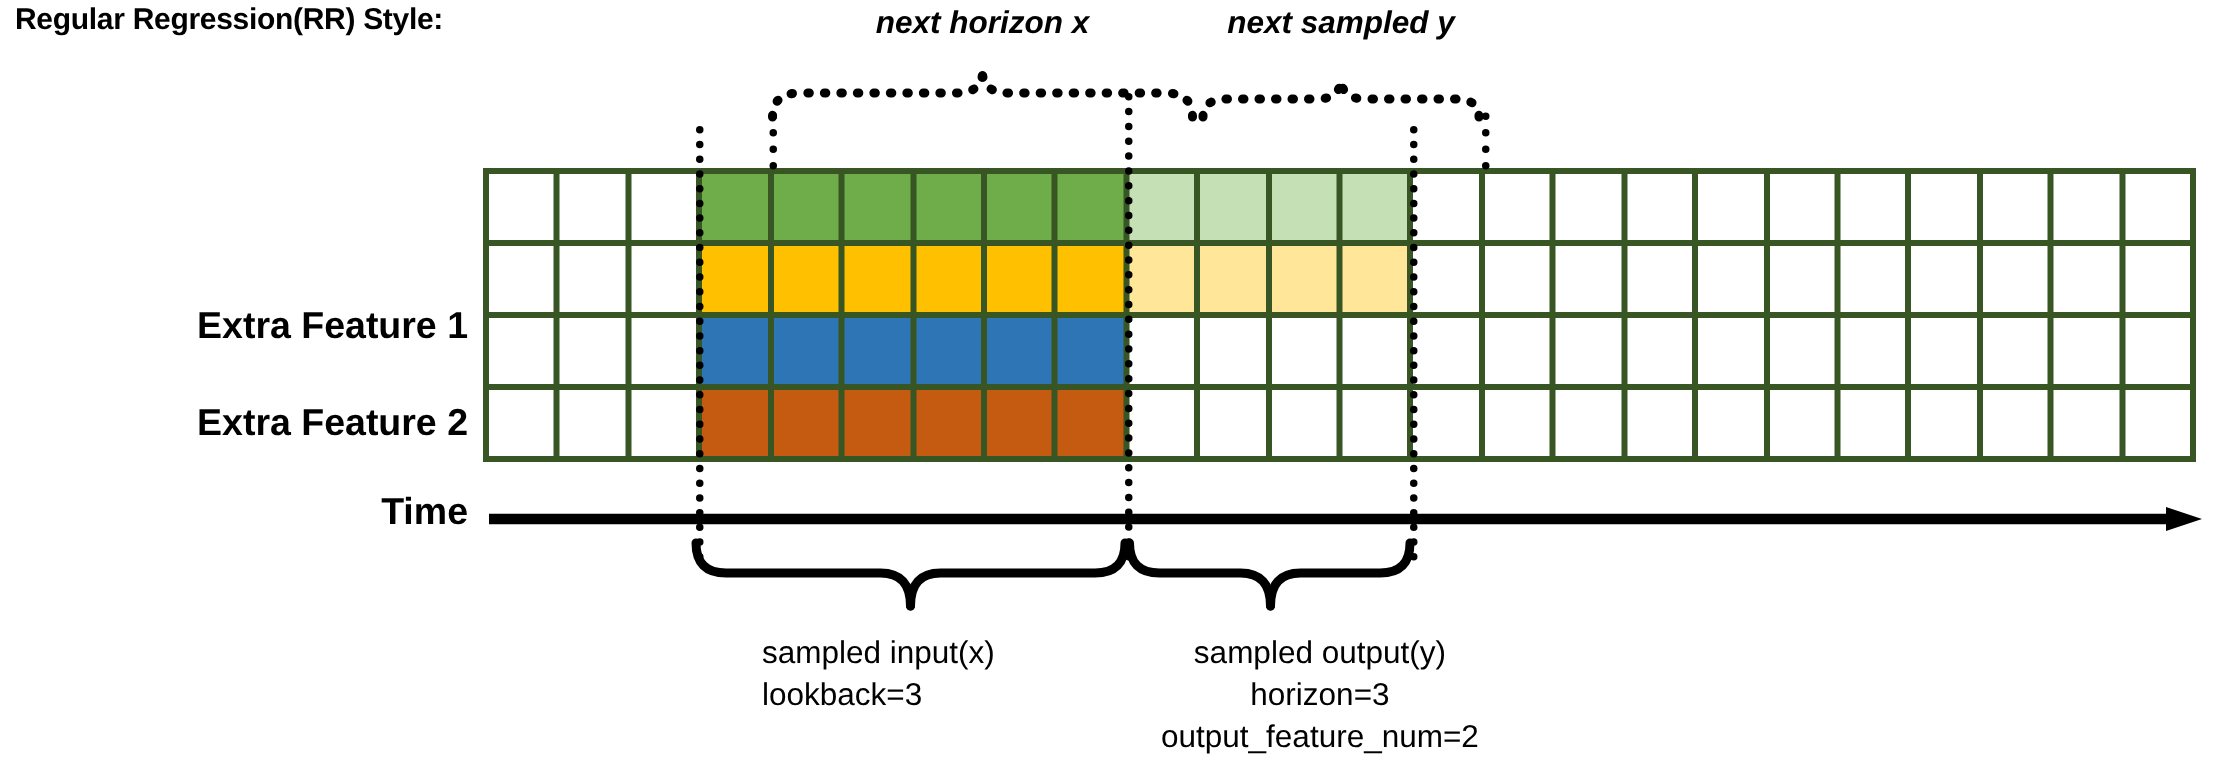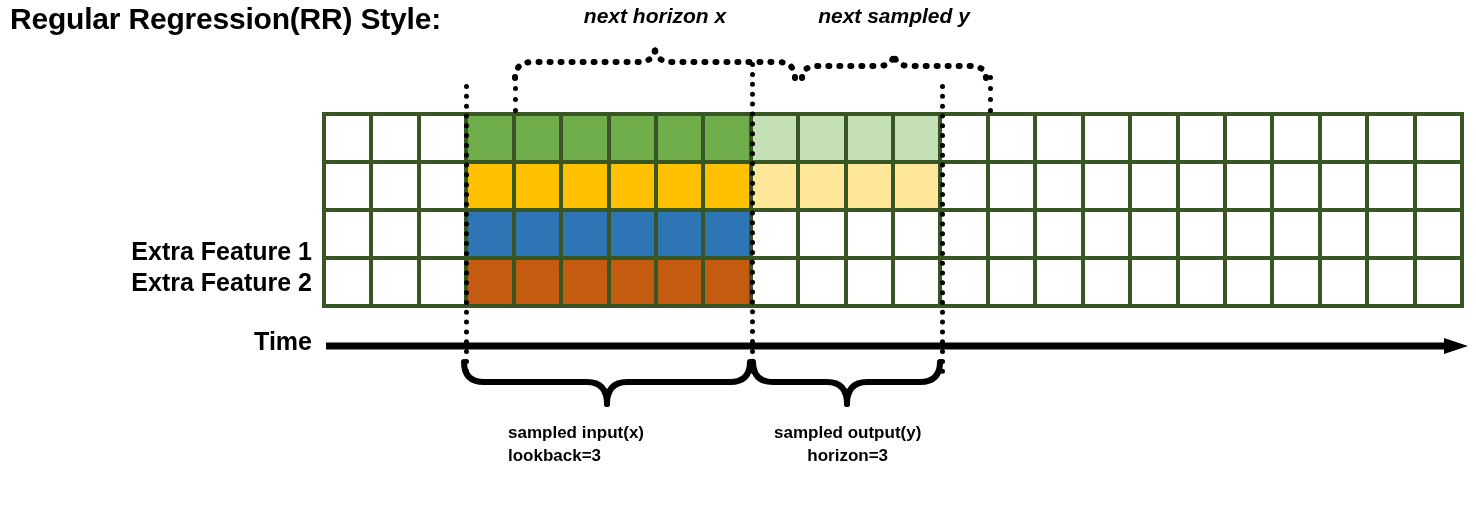--- a/index.html
+++ b/index.html
@@ -7,21 +7,21 @@
     width: 1476px; height: 516px;
     background: #ffffff;
     font-family: "Liberation Sans", sans-serif;
     overflow: hidden;
   }
   #stage { position: relative; width: 1476px; height: 516px; }
 
   
   #title {
     position: absolute; left: 10px; top: 2px;
-    font-size: 30px; font-weight: 700; color: #000;
+    font-size: 20px; font-weight: 700; color: #000;
     white-space: nowrap; letter-spacing: -0.2px;
   }
   #row-labels {
     position: absolute; left: 0; top: 114px;
     width: 312px; height: 193px;
   }
   .rl-slot {
     position: absolute; left: 0; width: 100%; height: 48.25px;
     display: flex; align-items: center; justify-content: flex-end;
   }
@@ -70,34 +70,34 @@
   
   .brace-label-top {
     position: absolute;
     font-size: 21px; font-style: italic; font-weight: 600;
     color: #000; white-space: nowrap; text-align: center;
   }
 
   
   .annot {
     position: absolute;
-    font-size: 17px; font-weight: 700; color: #000;
+    font-size: 21px; font-weight: 400; color: #000;
     line-height: 1.33;
     white-space: nowrap;
   }
 </style>
 </head>
 <body>
 
 <div id="stage">
 
   <div id="title">Regular Regression(RR) Style:</div>
 
   <div id="row-labels">
-    <div class="rl-slot" style="top:113px;text-align:right;">
+    <div class="rl-slot" style="top:79px;text-align:right;">
       <span>Extra Feature 1</span>
     </div>
     <div class="rl-slot" style="top:144.75px;">
       <span>Extra Feature 2</span>
     </div>
   </div>
 
   <div id="time-label">Time</div>
 
   <div id="grid">
@@ -231,15 +231,16 @@
     <path d="M 940,362 Q 940,382 920,382 L 867,382 Q 847,382 847,404" fill="none" stroke="#000" stroke-width="6" stroke-linecap="round"></path>
   </svg>
 
   <div class="annot" style="left:508px; top:422px;">
     <div>sampled input(x)</div>
     <div>lookback=3</div>
   </div>
   <div class="annot" style="left:774px; top:422px;text-align:center;">
     <div>sampled output(y)</div>
     <div>horizon=3</div>
+    <div>output_feature_num=2</div>
   </div>
 
 </div>
 
 </body></html>

